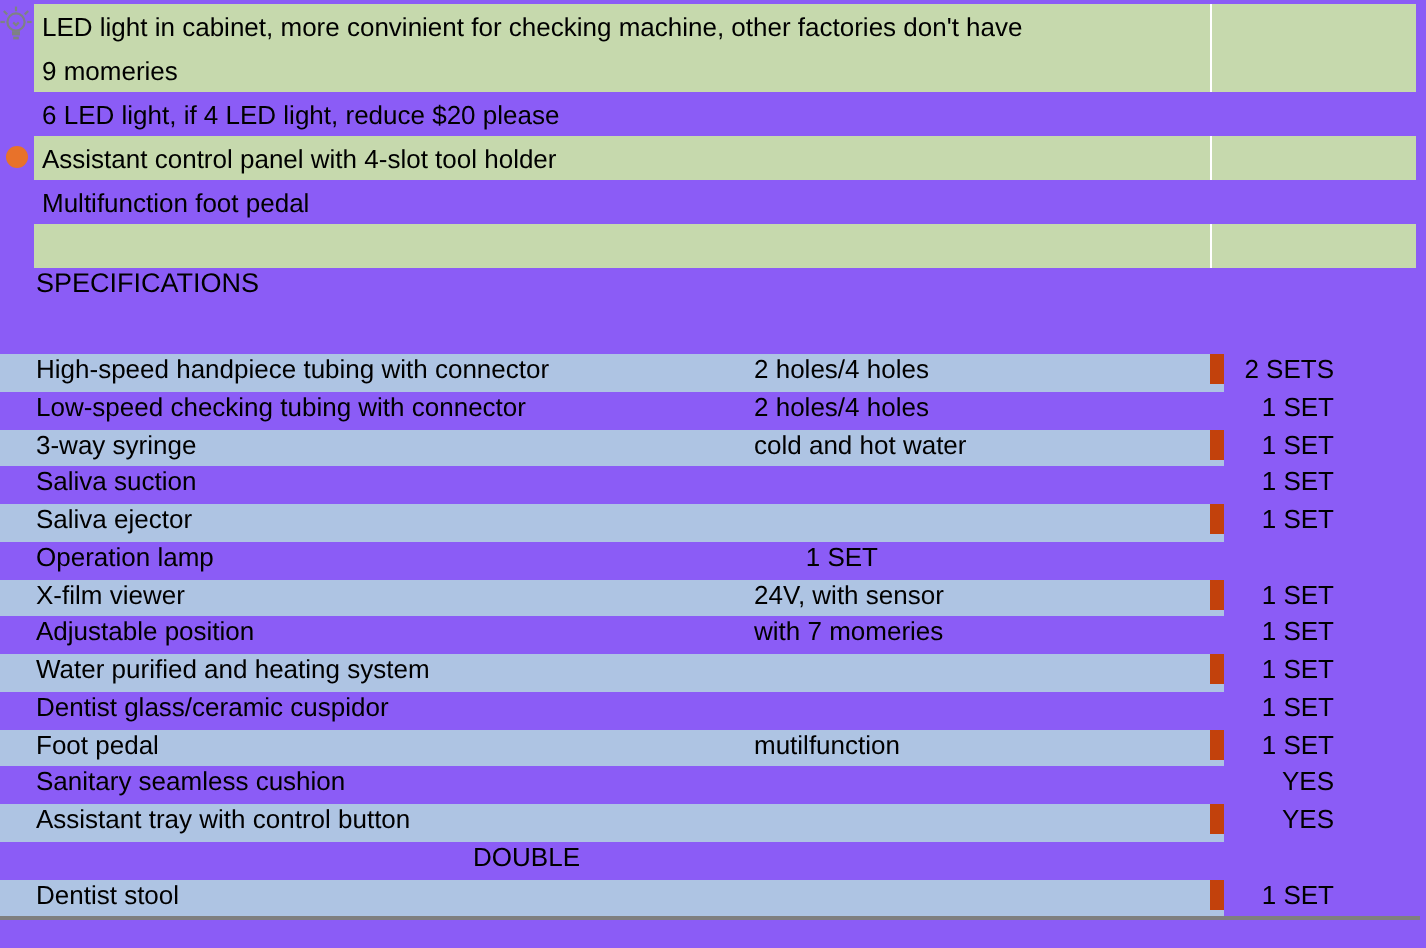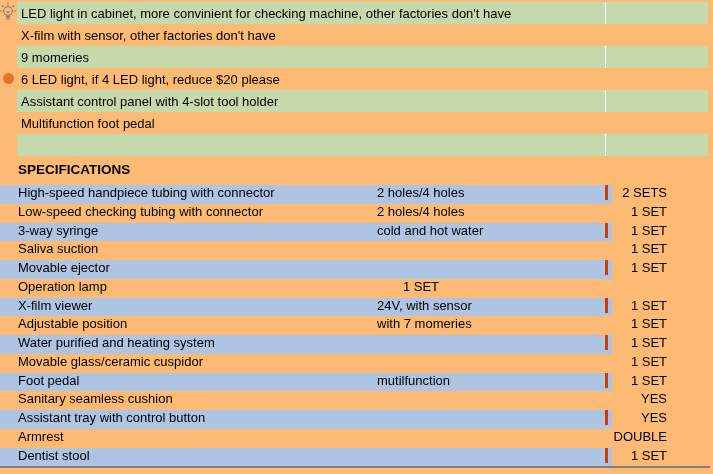--- a/index.html
+++ b/index.html
@@ -1,20 +1,20 @@
 <!DOCTYPE html>
 <html style="--green: #c6d9ad; --blue: #aec4e3; --orange: #e8722a; --gray: #7f7f7f;"><head>
 <meta charset="utf-8">
 <style>
   html, body { margin: 0; padding: 0; background: #ffffff; }
   .sheet {
     position: relative;
     width: 713px;
     height: 474px;
-    background: #fdba74;
+    background: #8b5cf6;
     font-family: "Liberation Sans", "DejaVu Sans", sans-serif;
     font-size: 13px;
     color: #000000;
     overflow: hidden;
   }
   .features { padding-top: 2px; }
 
   
   .frow { display: flex; height: 22px; }
   .frow .gutter { width: 17px; flex: none; }
@@ -23,42 +23,42 @@
     display: flex; align-items: center;
     padding-left: 4px; box-sizing: border-box;
     white-space: nowrap;
   }
   .frow .ftail { width: 103px; flex: none; box-sizing: border-box; }
   .frow.hl .fmain, .frow.hl .ftail { background: var(--green); }
   .frow.hl .ftail { border-left: 1px solid #ffffff; }
 
   
   .spec-title-row {
-    height: 29px;
-    display: flex; align-items: center;
+    height: 43px;
+    display: flex; align-items: flex-start;
     padding-left: 18px; padding-bottom: 3px;
     box-sizing: border-box;
-    font-weight: bold; font-size: 13.5px;
+    font-weight: normal; font-size: 13.5px;
   }
 
   
   .trow {
     display: flex; align-items: flex-start;
     height: 18.75px; width: 612px;
   }
   .trow.hl { background: var(--blue); }
   .trow .c1 { width: 377px; flex: none; padding-left: 18px; box-sizing: border-box; white-space: nowrap; }
   .trow .c2 { width: 228px; flex: none; white-space: nowrap; }
   .trow .c3 {
     width: 103px; flex: none;
     text-align: right; padding-right: 41px;
     box-sizing: border-box; white-space: nowrap;
     border-left: 1px solid transparent;
   }
-  .trow.hl .c3 { border-left: 3px solid #c2410c; }
+  .trow.hl .c3 { border-left: 7px solid #c2410c; }
 
   .bottom-line { width: 710px; height: 2px; background: var(--gray); }
 
   
   .bulb-icon { position: absolute; left: 0px; top: 3px; }
   .orange-dot {
     position: absolute; left: 3px; top: 73px;
     width: 11px; height: 11px; border-radius: 50%;
     background: var(--orange);
   }
@@ -85,27 +85,20 @@
   <div class="orange-dot"></div>
 
   <div class="features" id="features">
       <div class="frow hl">
     <div class="gutter"></div>
     <div class="fmain">
       <span class="ftext">LED light in cabinet, more convinient for checking machine, other factories don't have</span>
     </div>
     <div class="ftail"></div>
   </div>
-      <div class="frow">
-    <div class="gutter"></div>
-    <div class="fmain">
-      <span class="ftext">X-film with sensor, other factories don't have</span>
-    </div>
-    <div class="ftail"></div>
-  </div>
       <div class="frow hl">
     <div class="gutter"></div>
     <div class="fmain">
       <span class="ftext">9 momeries</span>
     </div>
     <div class="ftail"></div>
   </div>
       <div class="frow">
     <div class="gutter"></div>
     <div class="fmain">
@@ -155,21 +148,21 @@
     <div class="c1">3-way syringe</div>
     <div class="c2">cold and hot water</div>
     <div class="c3">1 SET</div>
   </div>
       <div class="trow">
     <div class="c1">Saliva suction</div>
     <div class="c2"></div>
     <div class="c3">1 SET</div>
   </div>
       <div class="trow hl">
-    <div class="c1">Movable ejector</div>
+    <div class="c1">Saliva ejector</div>
     <div class="c2"></div>
     <div class="c3">1 SET</div>
   </div>
       <div class="trow">
     <div class="c1">Operation lamp</div>
     <div class="c3">1 SET</div>
   </div>
       <div class="trow hl">
     <div class="c1">X-film viewer</div>
     <div class="c2">24V, with sensor</div>
@@ -179,41 +172,40 @@
     <div class="c1">Adjustable position</div>
     <div class="c2">with 7 momeries</div>
     <div class="c3">1 SET</div>
   </div>
       <div class="trow hl">
     <div class="c1">Water purified and heating system</div>
     <div class="c2"></div>
     <div class="c3">1 SET</div>
   </div>
       <div class="trow">
-    <div class="c1">Movable glass/ceramic cuspidor</div>
+    <div class="c1">Dentist glass/ceramic cuspidor</div>
     <div class="c2"></div>
     <div class="c3">1 SET</div>
   </div>
       <div class="trow hl">
     <div class="c1">Foot pedal</div>
     <div class="c2">mutilfunction</div>
     <div class="c3">1 SET</div>
   </div>
       <div class="trow">
     <div class="c1">Sanitary seamless cushion</div>
     <div class="c2"></div>
     <div class="c3">YES</div>
   </div>
       <div class="trow hl">
     <div class="c1">Assistant tray with control button</div>
     <div class="c2"></div>
     <div class="c3">YES</div>
   </div>
       <div class="trow">
-    <div class="c1">Armrest</div>
     <div class="c2"></div>
     <div class="c3">DOUBLE</div>
   </div>
       <div class="trow hl">
     <div class="c1">Dentist stool</div>
     <div class="c2"></div>
     <div class="c3">1 SET</div>
   </div>
     </div>
 

